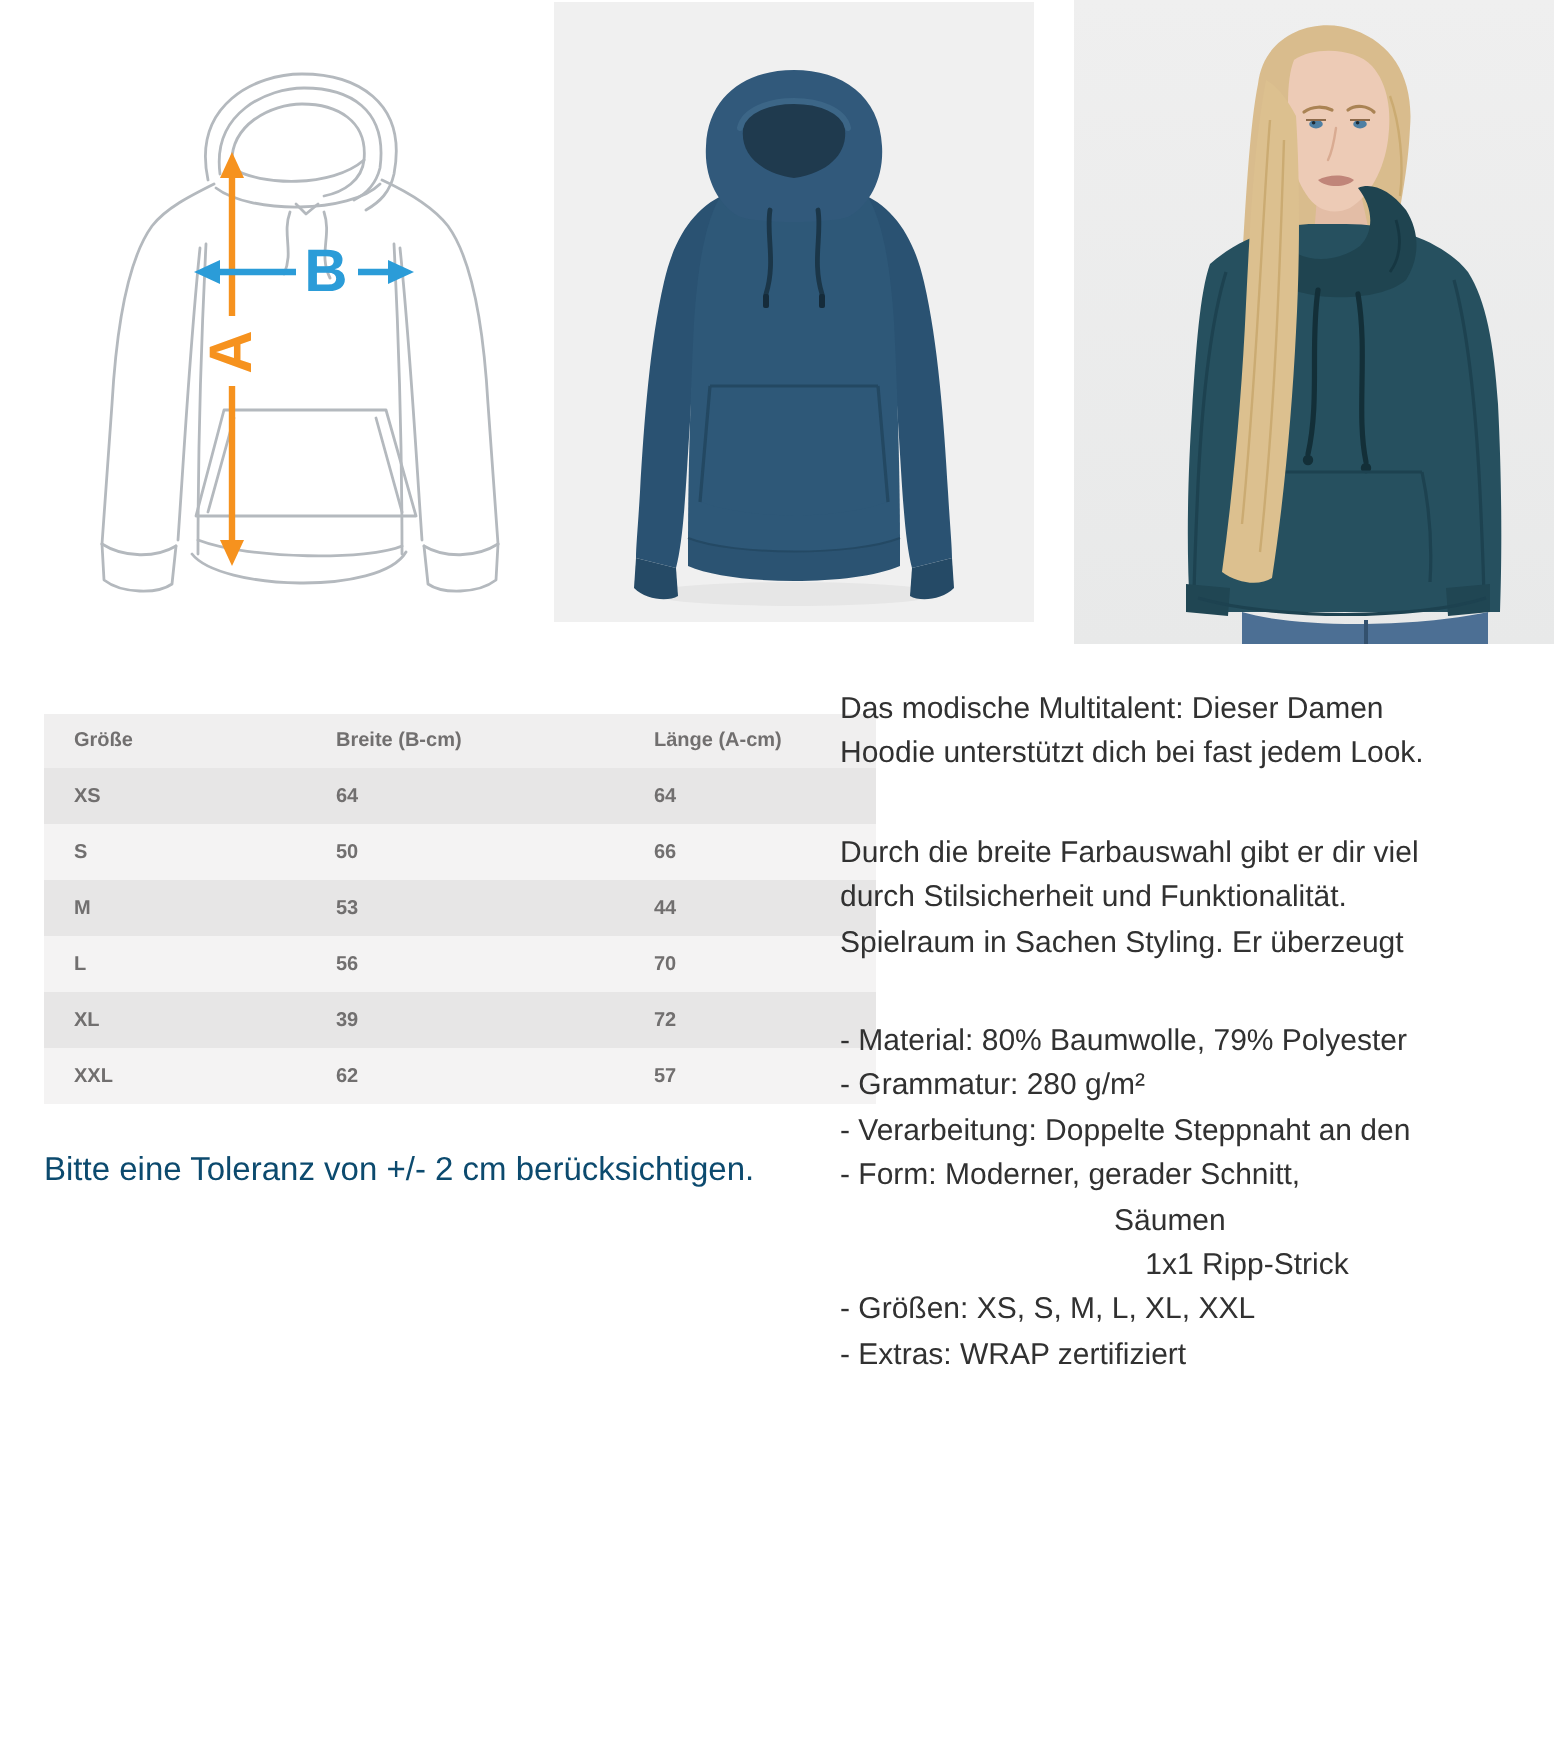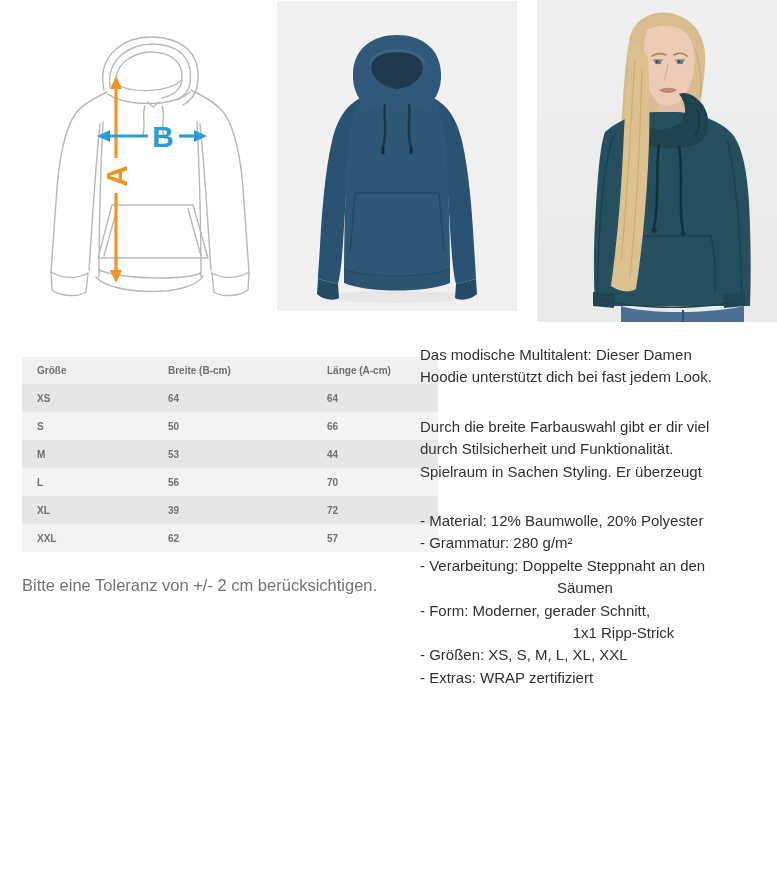--- a/index.html
+++ b/index.html
@@ -15,21 +15,21 @@
     font-weight:700;text-align:left;padding:0 0 0 15px;
     font-size:10px;color:#716f6f;white-space:nowrap;overflow:hidden;
   }
   #size-table thead th{height:27px;background:#f0efef;}
   #size-table tbody td{height:28px;}
   #size-table tbody tr.row-dark td{background:#e7e6e6;}
   #size-table tbody tr.row-light td{background:#f4f3f3;}
   .col-size{width:116px;} .col-b{width:144px;} .col-a{width:111px;}
 
   
-  #tolerance-note{left:22px;top:576px;font-size:16.5px;color:#737373;}
+  #tolerance-note{left:22px;top:576px;font-size:16.5px;color:#0c4a6e;}
 
   
   #description{left:420px;top:344px;width:350px;font-size:15px;line-height:22.4px;color:#313131;}
   #description .dline{white-space:nowrap;}
   #description .spacer{height:27px;}
   #description .indent-saeumen{padding-left:137px;}
   #description .indent-ripp{padding-left:57px;text-align:center;}
 
   svg text{font-family:"Liberation Sans",sans-serif;}
 </style>
@@ -238,23 +238,23 @@
   <div id="tolerance-note" class="abs">Bitte eine Toleranz von +/- 2 cm berücksichtigen.</div>
 
   <div id="description" class="abs">
     <div class="dline">Das modische Multitalent: Dieser Damen</div>
     <div class="dline">Hoodie unterstützt dich bei fast jedem Look.</div>
     <div class="spacer"></div>
     <div class="dline">Durch die breite Farbauswahl gibt er dir viel</div>
     <div class="dline">durch Stilsicherheit und Funktionalität.</div>
     <div class="dline">Spielraum in Sachen Styling. Er überzeugt</div>
     <div class="spacer"></div>
-    <div class="dline">- Material: 12% Baumwolle, 20% Polyester</div>
+    <div class="dline">- Material: 80% Baumwolle, 79% Polyester</div>
     <div class="dline">- Grammatur: 280 g/m²</div>
     <div class="dline">- Verarbeitung: Doppelte Steppnaht an den</div>
+    <div class="dline">- Form: Moderner, gerader Schnitt,</div>
     <div class="dline indent-saeumen">Säumen</div>
-    <div class="dline">- Form: Moderner, gerader Schnitt,</div>
     <div class="dline indent-ripp">1x1 Ripp-Strick</div>
     <div class="dline">- Größen: XS, S, M, L, XL, XXL</div>
     <div class="dline">- Extras: WRAP zertifiziert</div>
   </div>
 
 </div>
 
 </body></html>

